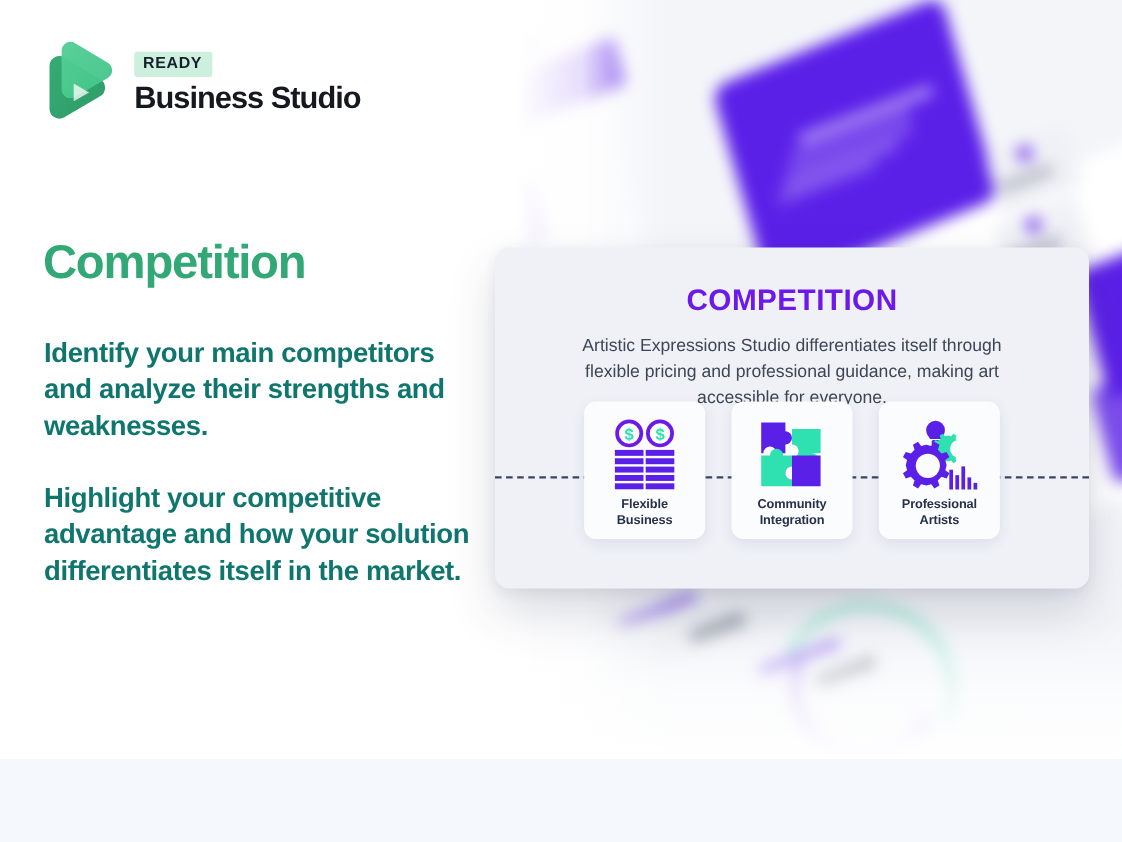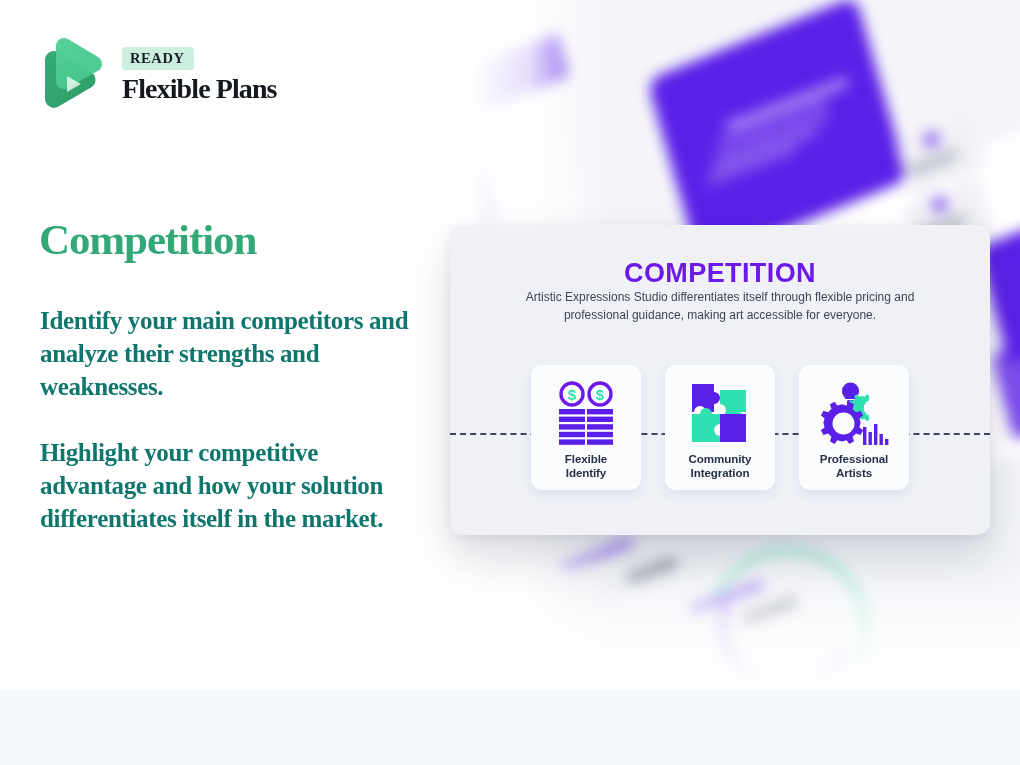--- a/index.html
+++ b/index.html
@@ -72,21 +72,21 @@
     transform:rotate(-20deg) skewX(-8deg);
   }
   .deck-d{
     position:absolute;left:120px;top:540px;width:520px;height:300px;background:#f2f4f8;
     transform:rotate(-20deg) skewX(-8deg);
   }
   .grey-chip{position:absolute;background:#9aa0ad;border-radius:5px;transform:rotate(-20deg);}
   .ring{position:absolute;border-radius:50%;}
 
   
-  .left{position:absolute;left:0;top:0;width:440px;height:690px;z-index:20;font-family:Liberation Serif, serif;}
+  .left{position:absolute;left:0;top:0;width:440px;height:690px;z-index:20;}
 
   .logo-row{position:absolute;left:40px;top:36px;display:flex;align-items:center;}
   .logo-mark{position:relative;width:68px;height:80px;margin-right:14px;}
   .logo-words{display:flex;flex-direction:column;justify-content:center;}
   .ready-badge{
     display:inline-block;background:#cdf0de;color:#16202b;font-size:14.5px;font-weight:700;
     letter-spacing:0.6px;padding:3px 9px 3px 8px;border-radius:3px;align-self:flex-start;
     line-height:1.15;
   }
   .brand{
@@ -112,22 +112,22 @@
     box-shadow:0 22px 44px rgba(50,55,85,0.17), 0 4px 12px rgba(50,55,85,0.08);
   }
   .panel-arc{position:absolute;border-radius:50%;border-style:solid;border-color:#ffffff transparent transparent transparent;opacity:.9;}
   .panel-arc-b{position:absolute;border-radius:50%;border-style:solid;border-color:transparent transparent #ffffff transparent;opacity:.55;}
 
   .slide-title{
     position:absolute;left:0;top:33px;width:540px;text-align:center;
     font-size:27px;font-weight:800;color:#6c19ea;letter-spacing:0.4px;
   }
   .slide-sub{
-    position:absolute;left:70px;top:64px;width:400px;text-align:center;
-    font-size:12px;color:#3e4653;line-height:1.47;
+    position:absolute;left:70px;top:78px;width:400px;text-align:center;
+    font-size:16px;color:#3e4653;line-height:1.47;
   }
   .dash-inner{position:absolute;left:0;top:208px;width:540px;border-top:2px dashed #3c4664;}
 
   .cards{
     position:absolute;left:0;top:140px;width:540px;display:flex;justify-content:center;gap:24px;z-index:34;
   }
   .fcard{
     width:110px;height:125px;background:#fbfcfe;border-radius:11px;
     display:flex;flex-direction:column;align-items:center;justify-content:flex-start;
     box-shadow:0 4px 12px rgba(60,70,110,0.09);
@@ -198,21 +198,21 @@
                 <stop offset="100%" stop-color="#43c489"></stop>
             </linearGradient>
           </defs>
           <path d="M6 16 a9 9 0 0 1 13.5-7.8 L52 28 a9 9 0 0 1 0 15.6 L19.5 62.6 A9 9 0 0 1 6 54.8 Z" fill="url(#gdark)" transform="translate(-1,8)"></path>
           <path d="M20 10 a8 8 0 0 1 12-6.9 L62 21 a8 8 0 0 1 0 13.8 L32 52.1 A8 8 0 0 1 20 45.2 Z" fill="url(#glight)" opacity="0.96" transform="translate(-4,0)"></path>
           <path d="M27 40 L41 48 L27 56 Z" fill="#ffffff" opacity="0.75"></path>
         </svg>
       </span>
       <span class="logo-words">
         <span class="ready-badge">READY</span>
-        <span class="brand">Flexible Plans</span>
+        <span class="brand">Business Studio</span>
       </span>
     </div>
 
     <div class="headline">Competition</div>
 
     <div class="body-block">
       <p class="body-p">Identify your main competitors and analyze their strengths and weaknesses.</p>
       <p class="body-p">Highlight your competitive advantage and how your solution differentiates itself in the market.</p>
     </div>
   </div>
@@ -247,21 +247,21 @@
               <rect x="36" y="31" width="26" height="5.4"></rect>
                 <rect x="36" y="38.6" width="26" height="5.4"></rect>
               <rect x="36" y="46.2" width="26" height="5.4"></rect>
                 <rect x="36" y="53.8" width="26" height="5.4"></rect>
               <rect x="36" y="61.4" width="26" height="5.4"></rect>
             </g>
           </svg>
         </span>
         <span class="cap">
           <span>Flexible</span><br>
-          <span>Identify</span>
+          <span>Business</span>
         </span>
       </div>
 
       <div class="fcard">
         <span class="art">
           <svg width="68" height="66" viewBox="0 0 68 66">
             <g>
               <path d="M6 4 h22 v8 a6 6 0 0 1 0 12 v8 H20 a6 6 0 0 0 -12 0 H6 Z" fill="#5b20e8"></path>
               <path d="M36 12 a6 6 0 0 1 -8 0 V32 h8 a6 6 0 0 0 0 12 h-8 V32 h-0 M34 12 h26 v20 h-8 a6 6 0 0 0 0 12 h8 v-12" fill="none"></path>
               <path d="M34 10 h26 v22 h-8 a6 6 0 0 1 0 12 h8 v0 h-26 v-8 a6 6 0 0 0 0-12 V10 z" fill="#2fe0b0"></path>

